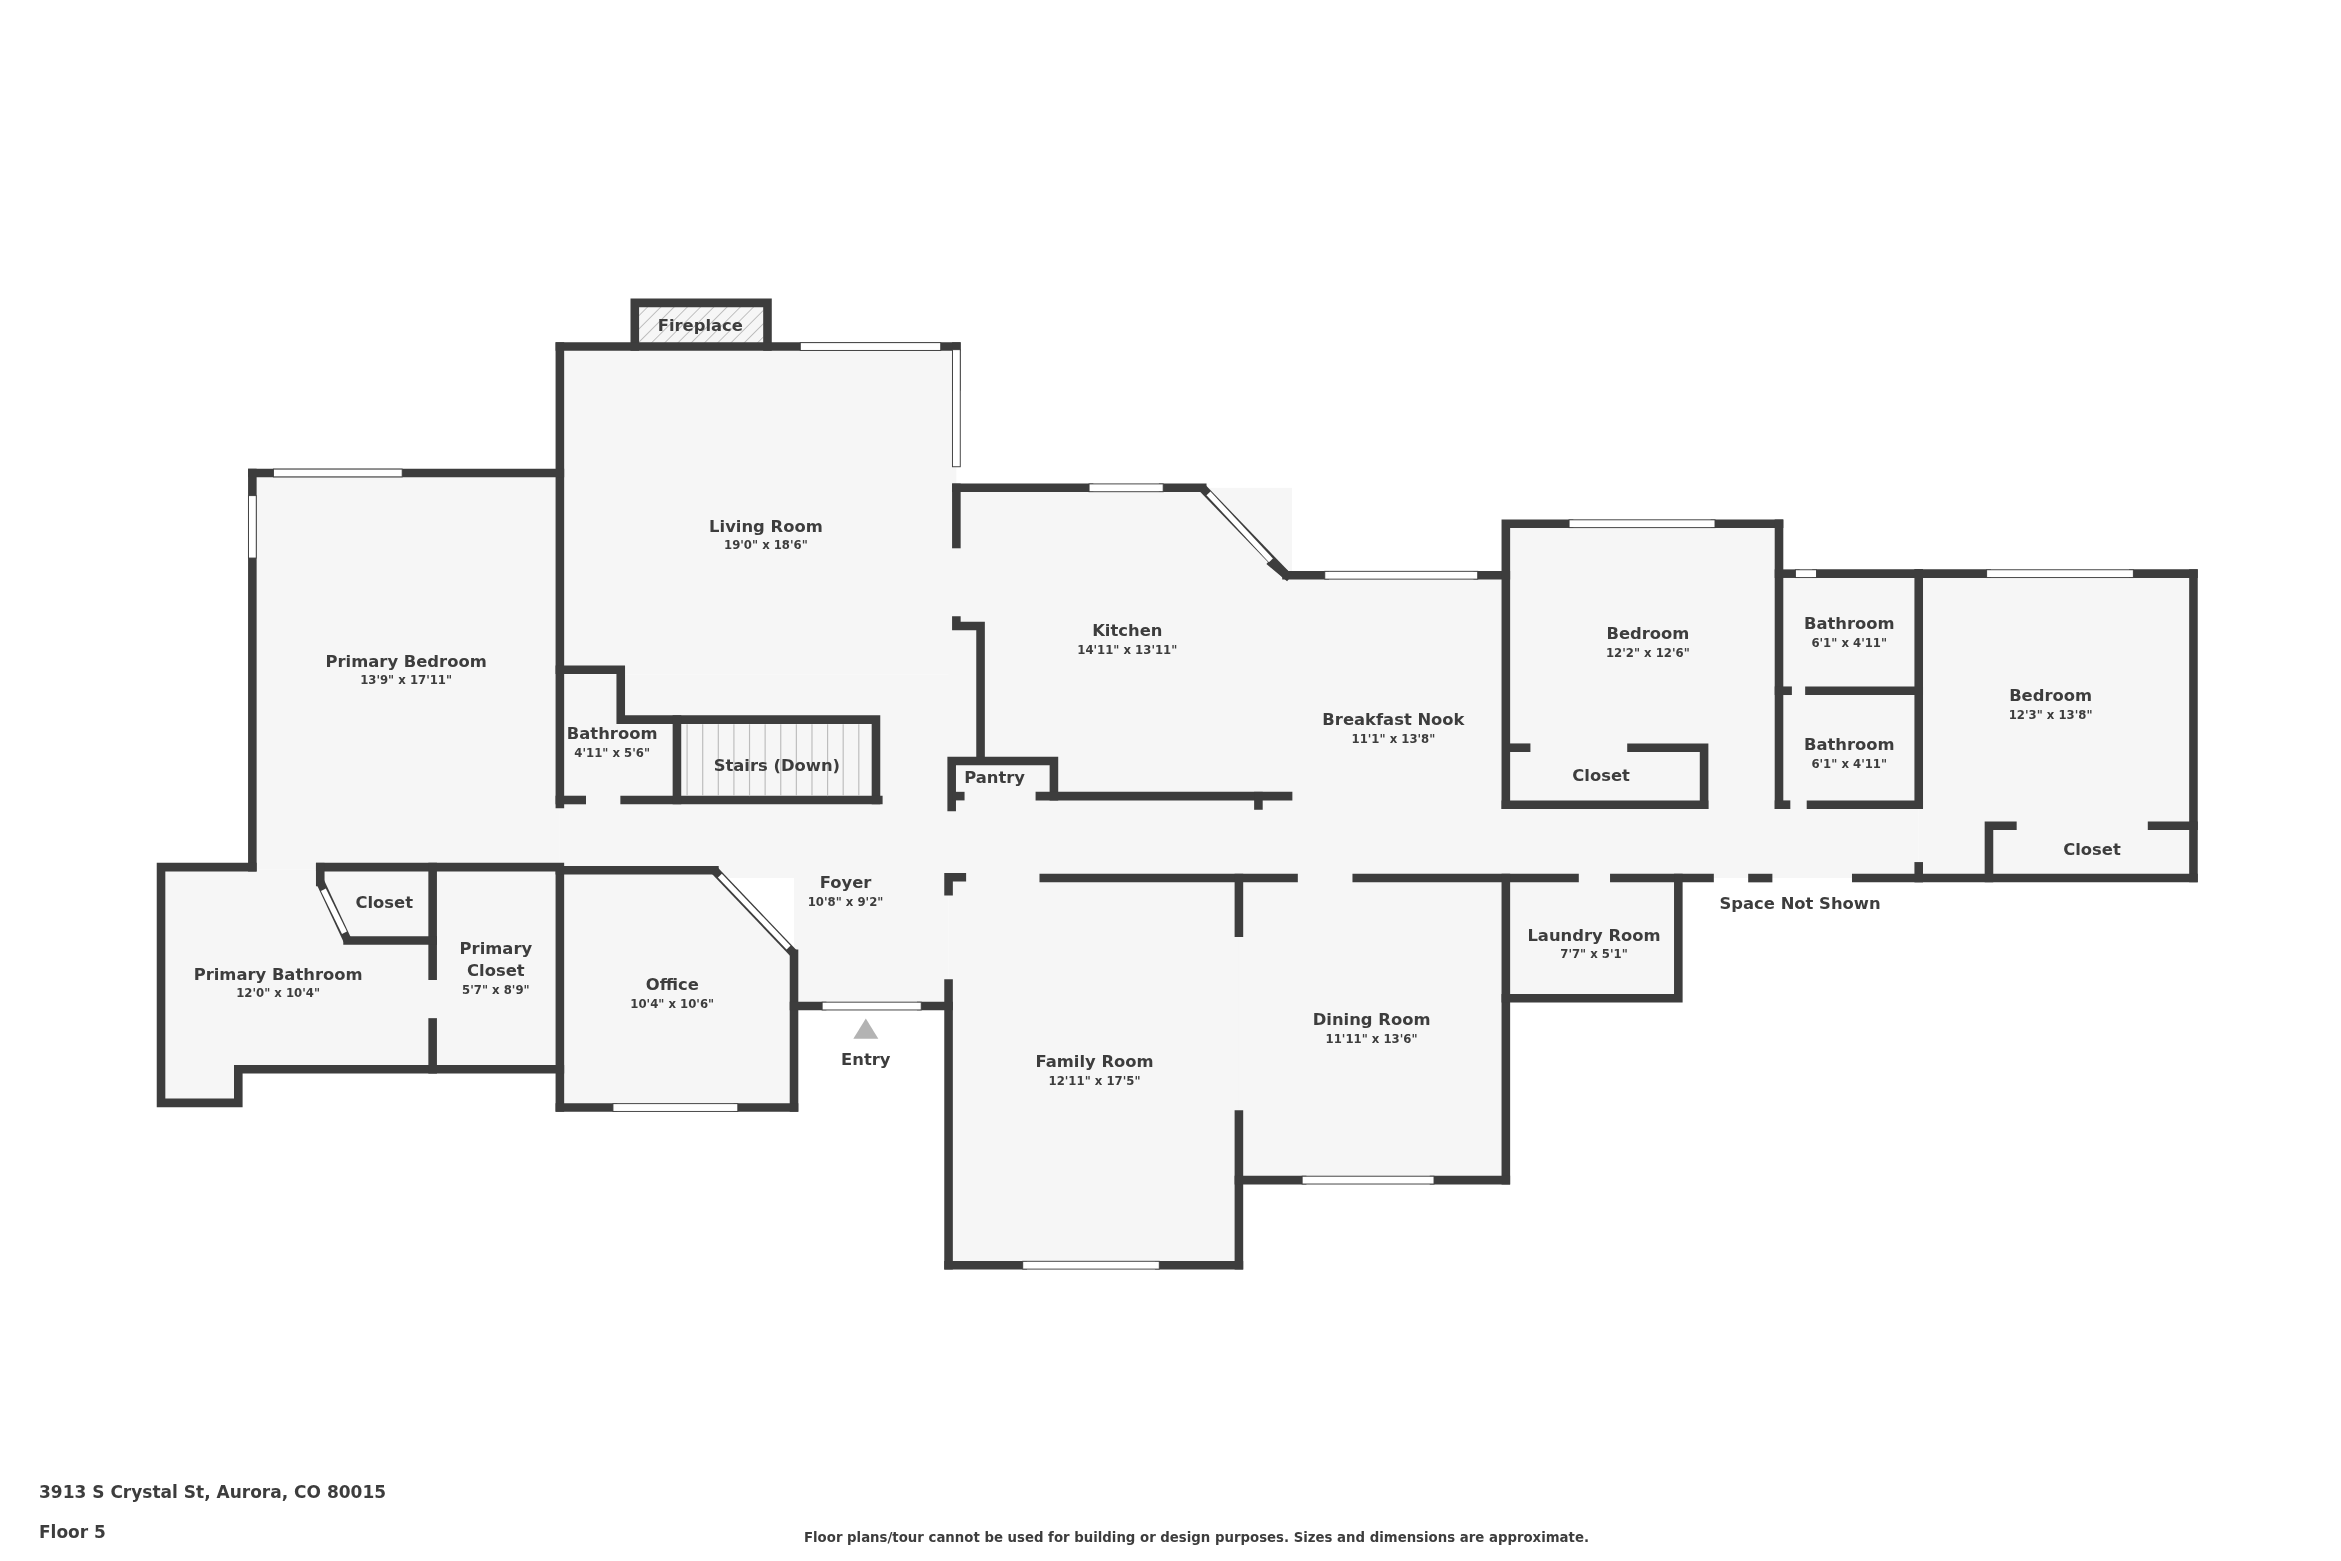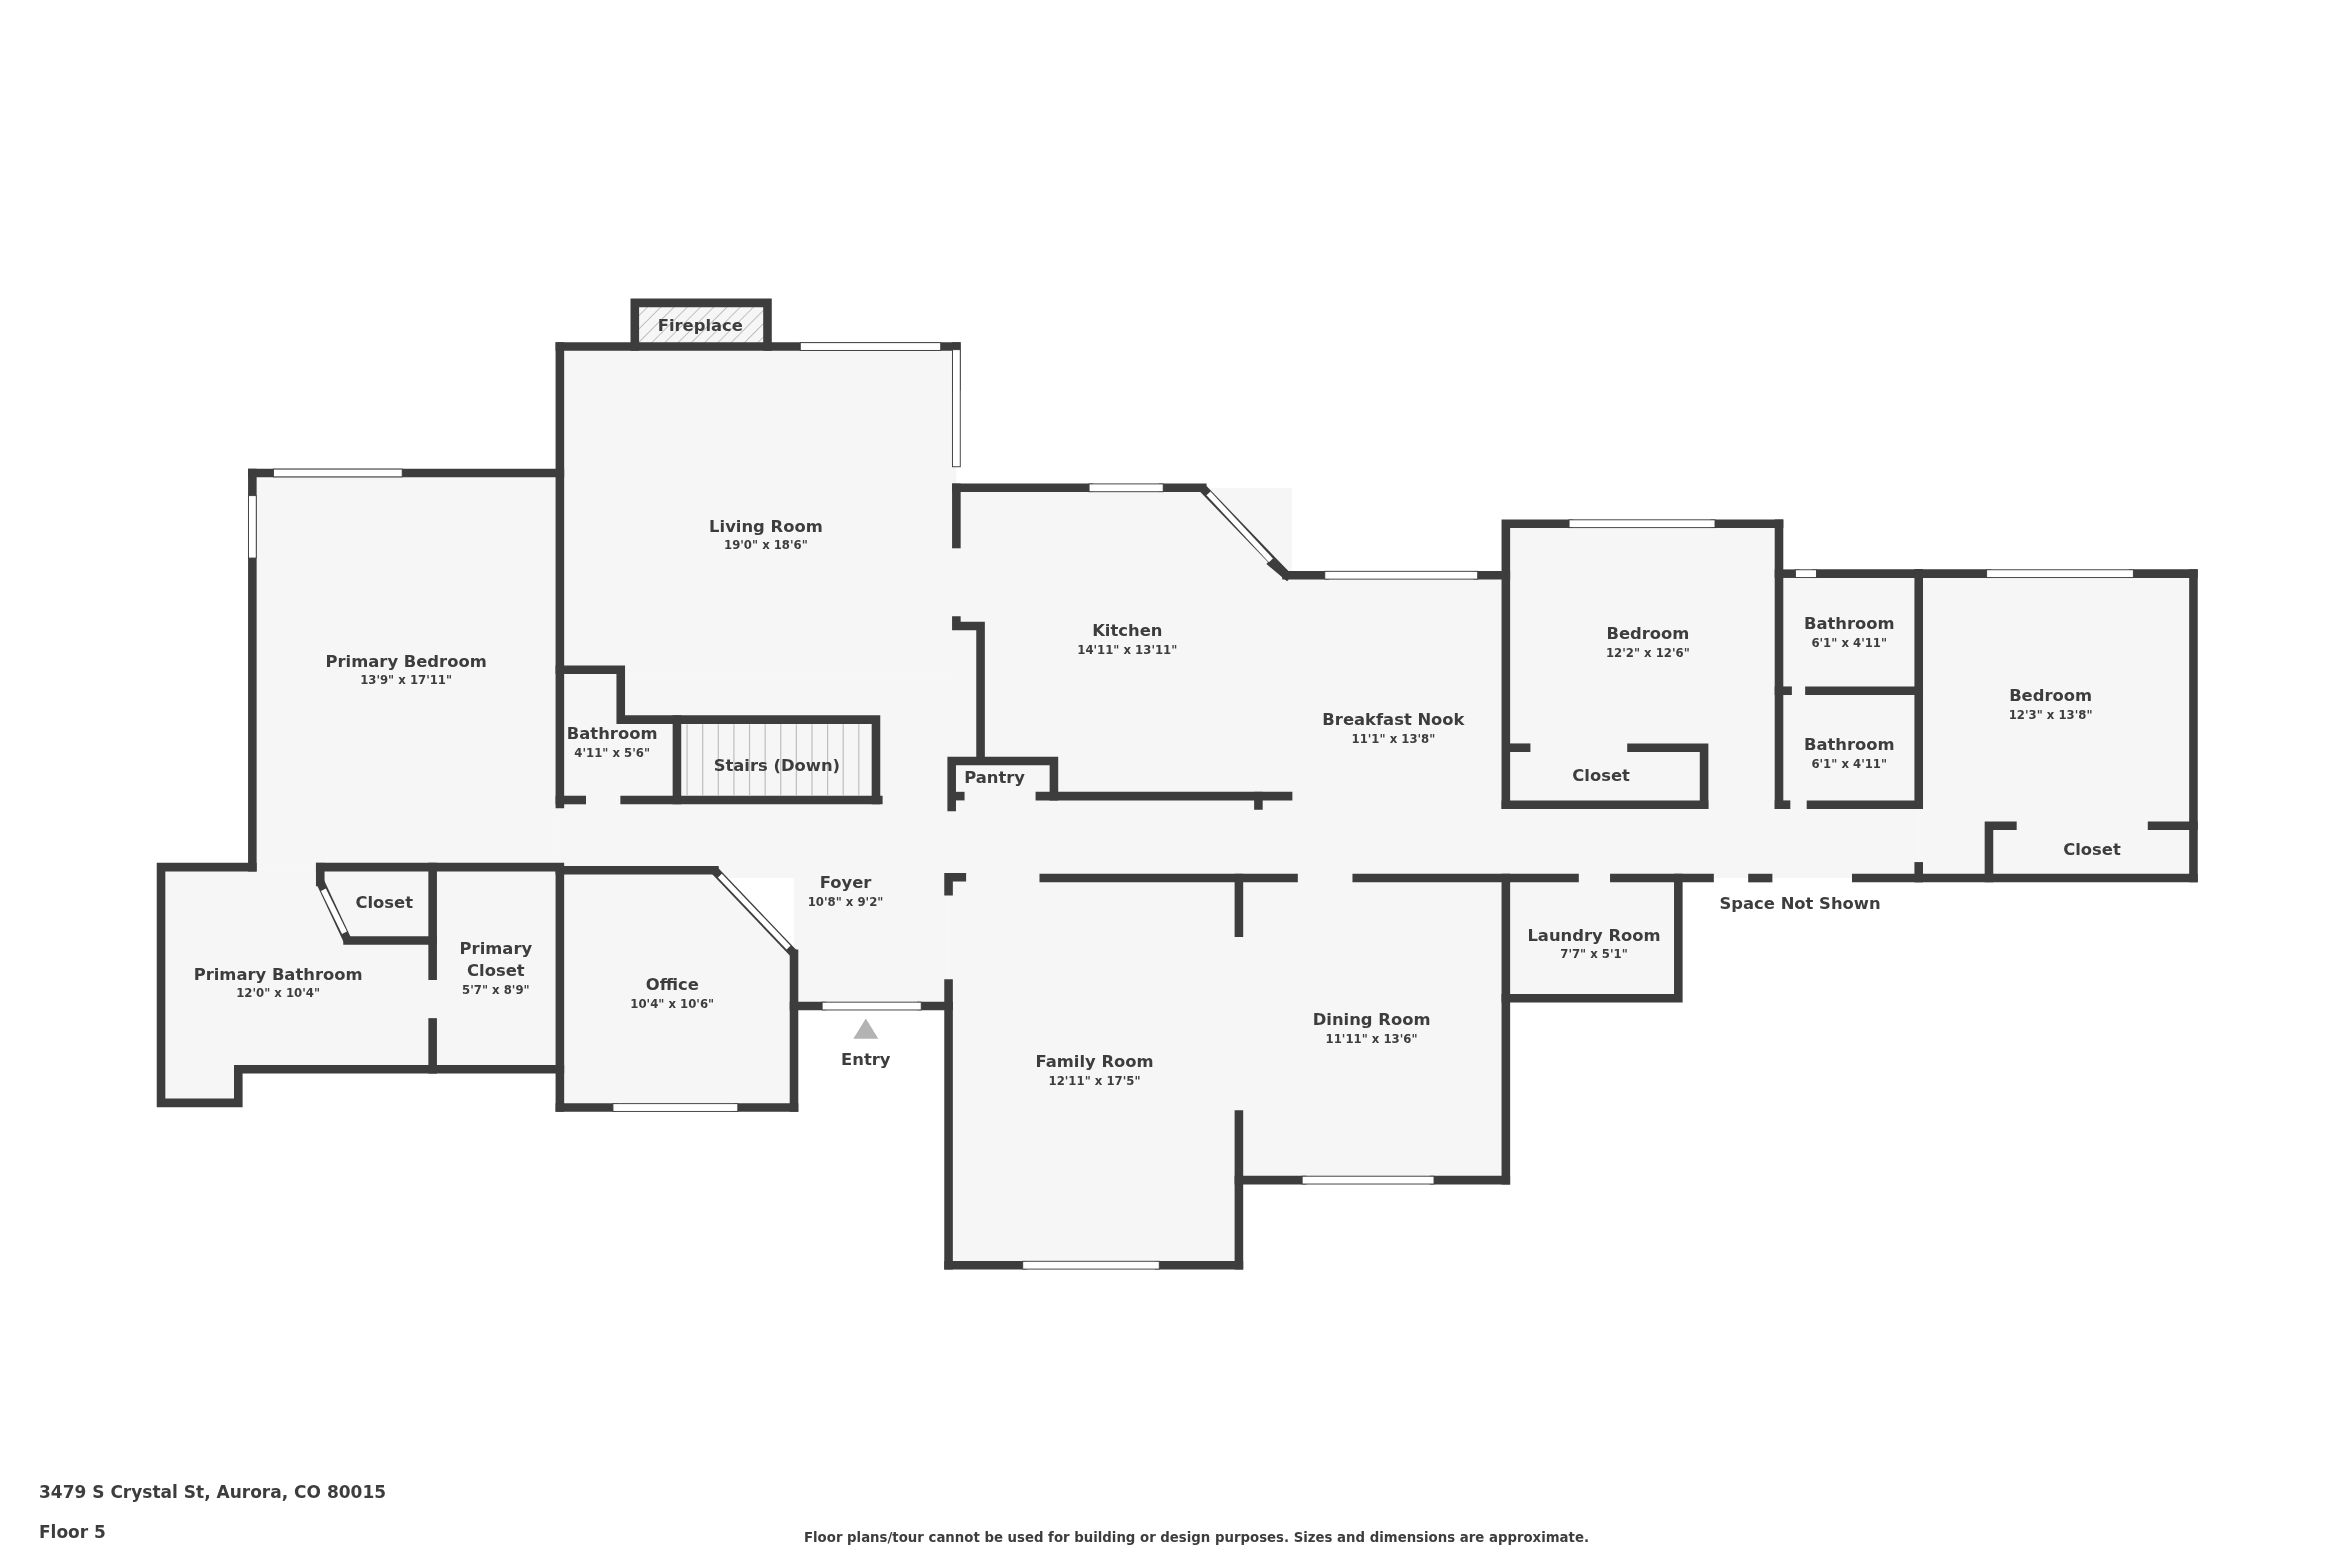--- a/index.html
+++ b/index.html
@@ -249,16 +249,16 @@
     <text class="room-name" x="1757" y="1313">Dining Room</text>
     <text class="room-dim" x="1757" y="1336">11'11" x 13'6"</text>
 
     <text class="room-name" x="2042" y="1205">Laundry Room</text>
     <text class="room-dim" x="2042" y="1228">7'7" x 5'1"</text>
 
     <text class="room-name" x="2306" y="1164">Space Not Shown</text>
   </g>
 </svg>
 
-<div id="address" class="footer-text">3479 S Crystal St, Aurora, CO 80015</div>
+<div id="address" class="footer-text">3913 S Crystal St, Aurora, CO 80015</div>
 <div id="floor-label" class="footer-text">Floor 5</div>
 <div id="disclaimer" class="footer-text">Floor plans/tour cannot be used for building or design purposes. Sizes and dimensions are approximate.</div>
 
 
 </body></html>

